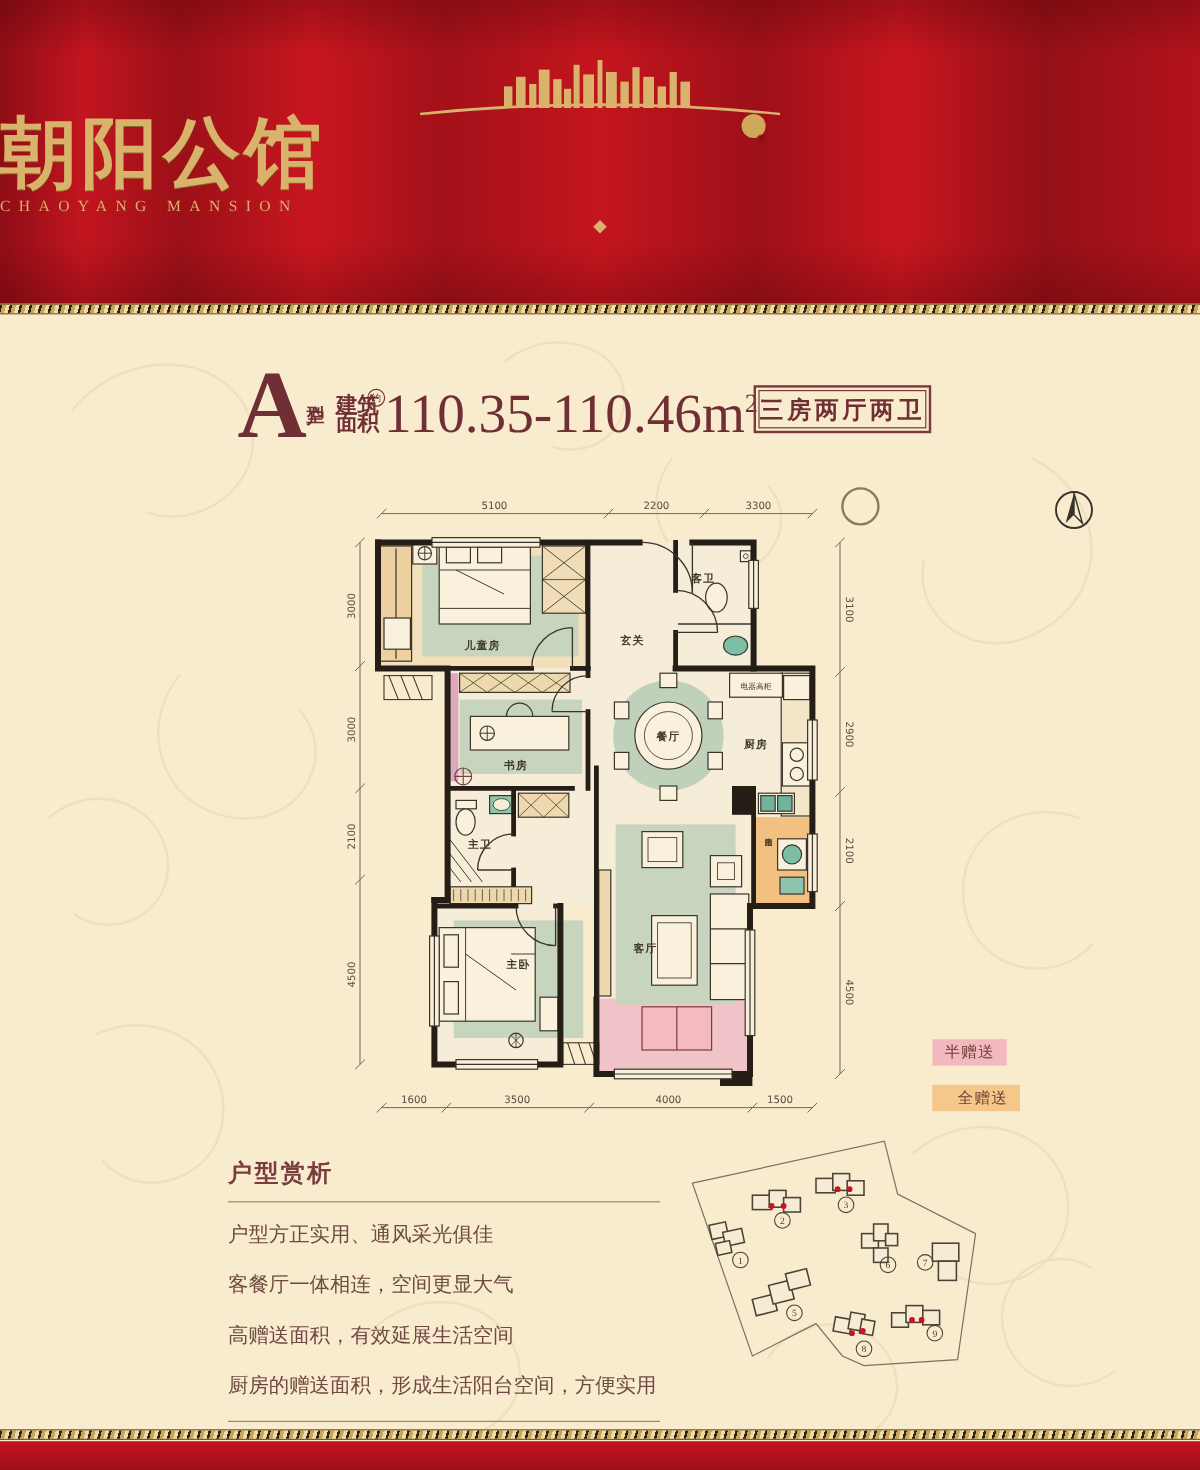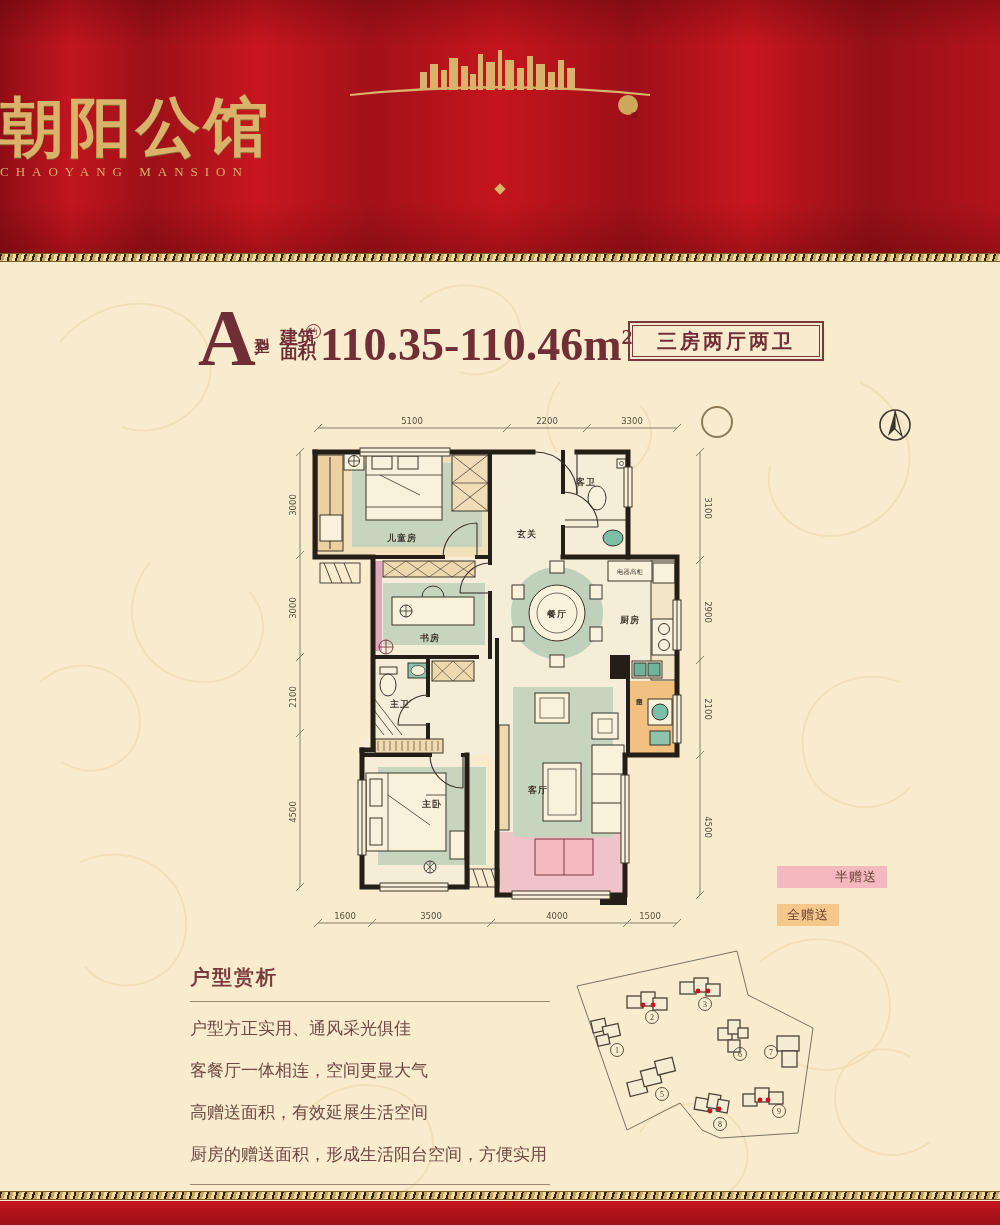--- a/index.html
+++ b/index.html
@@ -40,30 +40,30 @@
   .logo-sub{font-size:13px;letter-spacing:7px;margin-top:4px;font-family:"Liberation Serif",serif;}
   .logo-diamond{width:8px;height:8px;background:#d9b26b;transform:rotate(45deg);margin:5px auto 4px auto;}
   .logo-slogan{font-size:18px;letter-spacing:8px;font-weight:bold;}
   .logo-slogan .gap{display:inline-block;width:34px;}
   
   .u-letter{left:198px;top:302px;font-size:80px;line-height:72px;font-weight:bold;color:#702f35;}
   .u-type{left:253px;top:326px;font-size:15px;line-height:17px;color:#702f35;writing-mode:vertical-rl;text-orientation:upright;font-weight:bold;}
   .u-arealabel{left:280px;top:330px;font-size:18px;line-height:15px;color:#702f35;font-weight:bold;}
   .u-approx{left:306px;top:324px;width:13px;height:13px;border:1px solid #702f35;border-radius:50%;
     font-size:8px;line-height:13px;text-align:center;color:#702f35;}
-  .u-value{left:320px;top:318px;font-size:46px;font-weight:700;color:#702f35;letter-spacing:0px;}
+  .u-value{left:320px;top:318px;font-size:46px;font-weight:400;color:#702f35;letter-spacing:0px;}
   .u-value sup{font-size:22px;}
-  .u-badge{left:628px;top:321px;width:196px;height:40px;border:2px solid #7a3a3c;box-sizing:border-box;padding:2px;}
+  .u-badge{left:628px;top:321px;width:148px;height:40px;border:2px solid #7a3a3c;box-sizing:border-box;padding:2px;}
   .u-badge .inner{width:100%;height:100%;border:1px solid #7a3a3c;box-sizing:border-box;
     display:flex;align-items:center;justify-content:center;
     font-size:20px;letter-spacing:3px;color:#702f35;font-weight:bold;}
   
   .lg{width:62px;height:22px;font-size:13px;line-height:22px;text-align:center;color:#6f4038;letter-spacing:1px;}
-  .lg.half{left:777px;top:866px;background:#f3b9be;padding-left:48px;}
-  .lg.full{left:777px;top:904px;background:#f5c78a;}
+  .lg.half{left:777px;top:866px;background:#f3b9be;}
+  .lg.full{left:777px;top:904px;background:#f5c78a;padding-left:11px;}
   
   .analysis{left:190px;top:964px;width:380px;color:#6f4a42;}
   .analysis .a-title{font-size:20px;font-weight:bold;color:#7b3c3e;letter-spacing:2px;}
   .analysis .a-rule{height:1px;background:#9c8872;margin:10px 0 6px 0;width:360px;}
   .analysis .a-line{font-size:17px;line-height:42px;white-space:nowrap;}
   .analysis .a-rule.bottom{margin-top:8px;}
   
   .decor-circle{left:701px;top:406px;width:28px;height:28px;border:2px solid #8a7a58;border-radius:50%;}
   svg text{font-family:"Liberation Serif","DejaVu Serif",serif;}
   .dimtxt{font-family:"DejaVu Sans",sans-serif;font-size:8.5px;fill:#55503f;}

